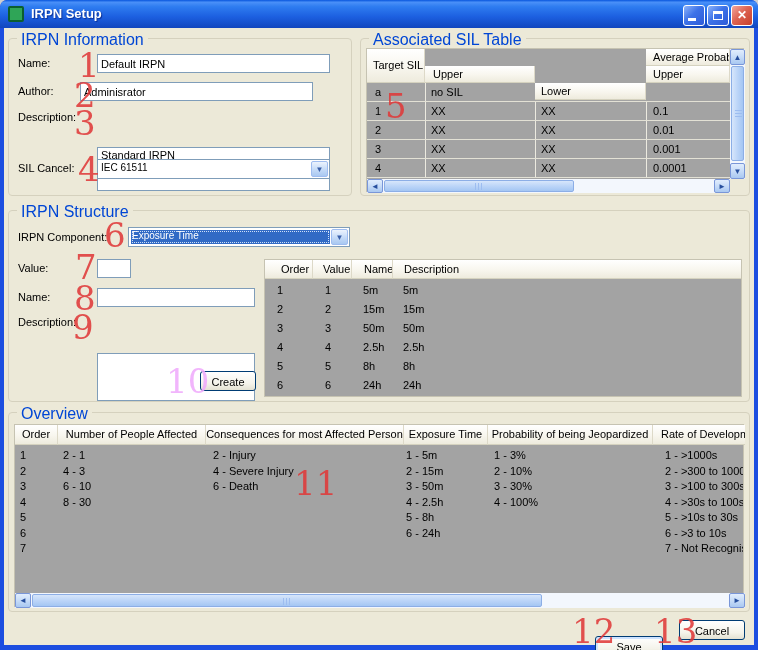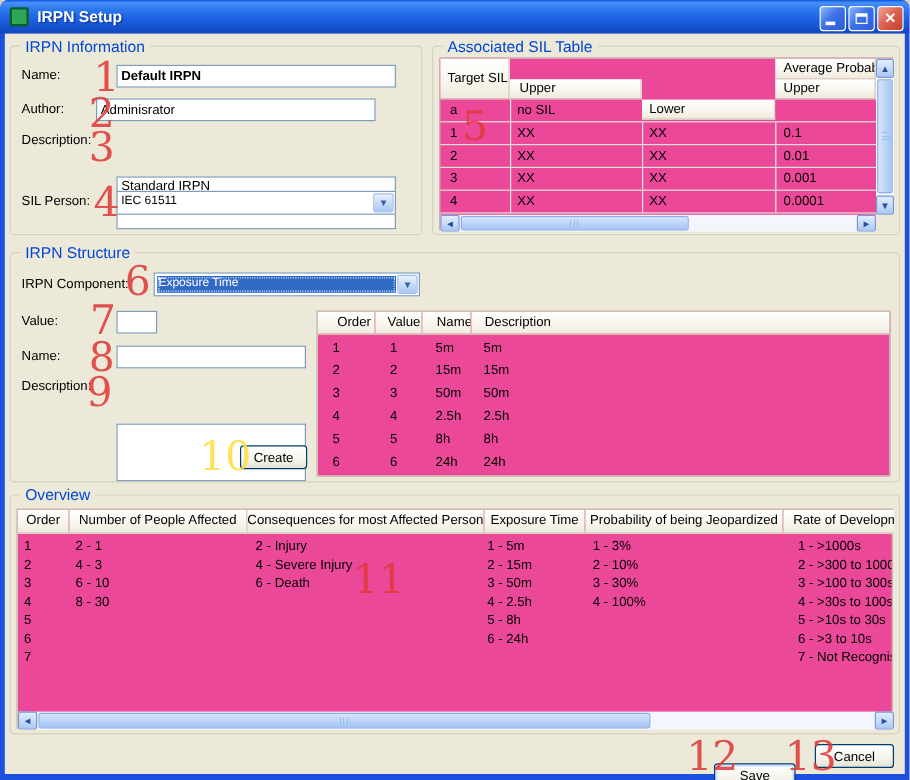--- a/index.html
+++ b/index.html
@@ -20,40 +20,40 @@
   .glyph-min{position:absolute;left:4px;bottom:4px;width:8px;height:3px;background:#fff;}
   .glyph-max{position:absolute;left:5px;top:5px;width:10px;height:9px;
     border:1px solid #fff;border-top:3px solid #fff;}
   .glyph-x{position:absolute;left:0;top:0;width:100%;height:19px;line-height:19px;
     text-align:center;color:#fff;font-weight:bold;font-size:12px;}
   
   .client{left:4px;top:28px;width:750px;height:617px;background:#ece9d8;}
   
   .group{border:1px solid #d5d1be;border-radius:4px;}
   .gcap{position:absolute;top:-8px;left:8px;background:#ece9d8;padding:0 4px;
-    color:#0046d5;font-size:13px;}
+    color:#0046d5;font-size:16px;}
   .lbl{font-weight:normal;font-size:11px;white-space:nowrap;}
   
   .tin,.tarea{border:1px solid #7f9db9;background:#fff;font-size:11px;padding:1px 3px;outline:none;}
   .tarea{resize:none;margin-top:39px;}
   .combo{border:1px solid #7f9db9;background:#fff;}
   .combo .ctext{position:absolute;left:3px;top:2px;font-size:10px;white-space:nowrap;}
   .combo .carrow{position:absolute;right:1px;top:1px;bottom:1px;width:17px;
     background:linear-gradient(180deg,#ecf3fd 0%,#c7dcf8 50%,#a9c8f1 100%);
     border:1px solid #9ebcf0;border-radius:2px;text-align:center;}
   .combo .carrow span{font-size:8px;color:#3a5fa8;line-height:16px;}
   .combo.focused .csel{position:absolute;left:2px;top:2px;bottom:2px;right:19px;
     background:#316ac5;outline:1px dotted #cfe0f8;outline-offset:-2px;}
   .combo.focused .ctext{color:#fff;z-index:2;}
   
   .btn{border:1px solid #003c74;border-radius:3px;font-size:11px;text-align:center;
     background:linear-gradient(180deg,#ffffff 0%,#f4f3ea 65%,#e3e1d2 100%);line-height:18px;cursor:default;}
   .btn.default{box-shadow:inset 0 0 0 2px #cee3ff;}
   
-  .tbl{background:#ec4899;border:1px solid #c6c3b2;}
+  .tbl{background:#a3a3a3;border:1px solid #c6c3b2;}
   .hdr-cell{position:absolute;top:0;height:100%;
     background:linear-gradient(180deg,#ffffff 0%,#f8f6ee 55%,#eeebdd 100%);
     border-bottom:1px solid #d5d2bf;border-right:1px solid #ddd9c8;
     font-size:11px;line-height:17px;white-space:nowrap;overflow:hidden;}
   
   .sil-row{position:relative;height:19px;border-bottom:1px solid #e3e1d5;}
   .sil-row span{position:absolute;top:0;height:18px;line-height:18px;white-space:nowrap;}
   .sc0{left:0;padding-left:8px;width:58px;}
   .sc1{left:58px;width:110px;border-left:1px solid #eceae0;padding-left:5px;}
   .sc2{left:168px;width:111px;border-left:1px solid #eceae0;padding-left:5px;}
@@ -102,26 +102,26 @@
         <span class="glyph-x">✕</span>
       </div>
   </div>
 
   <div class="abs client"></div>
 
   <div class="abs group" style="left:8px;top:38px;width:344px;height:158px;">
     <span class="gcap">IRPN Information</span>
   </div>
   <span class="abs lbl" style="left:18px;top:57px;">Name:</span>
-  <input class="abs tin" style="left: 97px; top: 54px; width: 233px; height: 19px; font-weight: bold;" value="Default IRPN">
+  <input class="abs tin" style="left: 97px; top: 54px; width: 233px; height: 19px;" value="Default IRPN">
   <span class="abs lbl" style="left:18px;top:85px;text-align:right;">Author:</span>
   <input class="abs tin" style="left: 80px; top: 82px; width: 233px; height: 19px;" value="Adminisrator">
   <span class="abs lbl" style="left:18px;top:111px;">Description:</span>
   <textarea class="abs tarea" style="left: 97px; top: 108px; width: 233px; height: 44px;">Standard IRPN</textarea>
-  <span class="abs lbl" style="left:18px;top:162px;">SIL Person:</span>
+  <span class="abs lbl" style="left:18px;top:162px;">SIL Cancel:</span>
   <div class="abs combo" style="left:97px;top:159px;width:233px;height:20px;">
     <span class="ctext">IEC 61511</span>
     <span class="carrow"><span>▼</span></span>
   </div>
 
   <div class="abs group" style="left:360px;top:38px;width:390px;height:158px;">
     <span class="gcap">Associated SIL Table</span>
   </div>
   <div class="abs tbl" style="left:366px;top:48px;width:378px;height:144px;">
 
@@ -355,18 +355,18 @@
 
   <span class="ann" style="left: 78px; top: 48px; color: rgb(224, 58, 58);">1</span>
   <span class="ann" style="left: 74px; top: 78px; color: rgb(224, 58, 58);">2</span>
   <span class="ann" style="left: 74px; top: 106px; color: rgb(224, 58, 58);">3</span>
   <span class="ann" style="left: 78px; top: 152px; color: rgb(224, 58, 58);">4</span>
   <span class="ann" style="left: 385px; top: 89px; color: rgb(224, 58, 58);">5</span>
   <span class="ann" style="left: 104px; top: 218px; color: rgb(224, 58, 58);">6</span>
   <span class="ann" style="left: 75px; top: 250px; color: rgb(224, 58, 58);">7</span>
   <span class="ann" style="left: 74px; top: 281px; color: rgb(224, 58, 58);">8</span>
   <span class="ann" style="left: 72px; top: 310px; color: rgb(224, 58, 58);">9</span>
-  <span class="ann" style="left: 166px; top: 364px; color: #fde047;">10</span>
+  <span class="ann" style="left: 166px; top: 364px; color: #f0abfc;">10</span>
   <span class="ann" style="left: 294px; top: 466px; color: rgb(224, 58, 58);">11</span>
   <span class="ann" style="left: 572px; top: 614px; color: rgb(224, 58, 58);">12</span>
   <span class="ann" style="left: 654px; top: 614px; color: rgb(224, 58, 58);">13</span>
 
 </div>
 
 </body></html>

